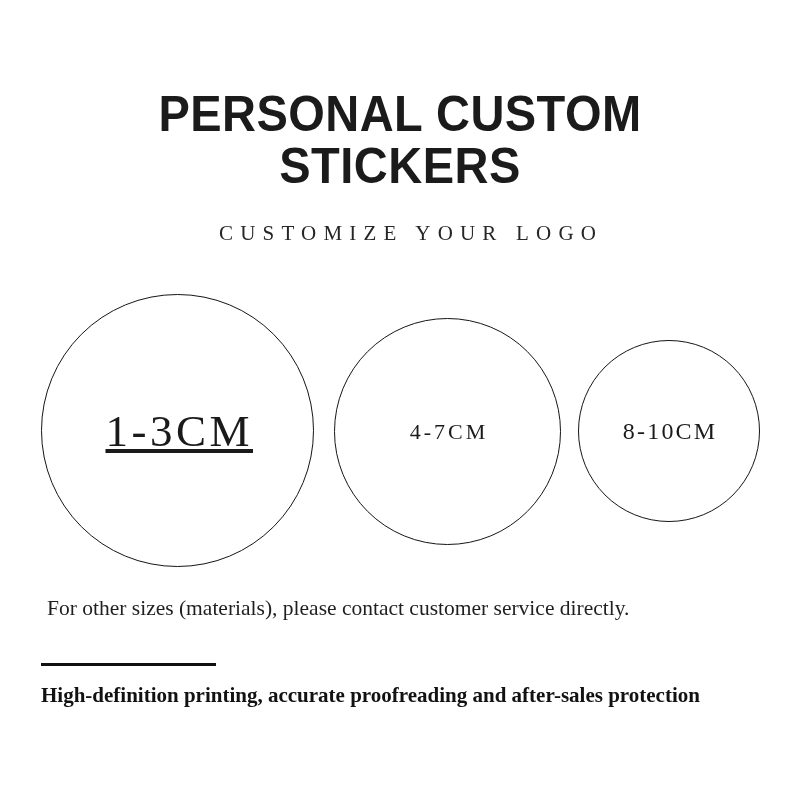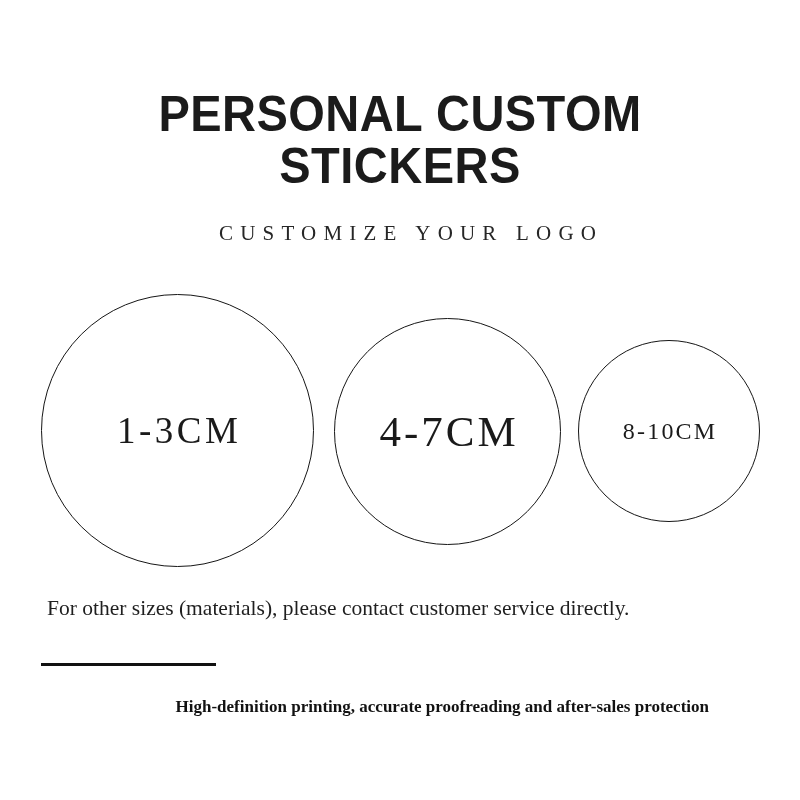--- a/index.html
+++ b/index.html
@@ -94,33 +94,34 @@
     display: block;
   }
 
   #circle-1 {
     left: 41px;
     top: 294px;
     width: 273px;
     height: 273px;
   }
   #circle-1 .size-label {
-    font-size: 37px;
+    font-size: 45px;
     letter-spacing: 3.5px;
     text-indent: 3.5px;
+    text-decoration: underline;
   }
 
   #circle-2 {
     left: 334px;
     top: 318px;
     width: 227px;
     height: 227px;
   }
   #circle-2 .size-label {
-    font-size: 43px;
+    font-size: 22px;
     letter-spacing: 3px;
     text-indent: 3px;
   }
 
   #circle-3 {
     left: 578px;
     top: 340px;
     width: 182px;
     height: 182px;
   }
@@ -157,27 +158,26 @@
   }
 
   .tagline-block {
     position: absolute;
     left: 41px;
     top: 678px;
     width: 680px;
   }
 
   .tagline-text {
-    margin: 12px;
+    margin: 0;
     font-family: "Liberation Serif", serif;
     font-weight: bold;
-    font-size: 17px;
+    font-size: 21px;
     line-height: 34px;
     color: #121212;
-    text-align: right;
   }
 </style>
 </head>
 <body>
 
 <div class="poster">
 
   <div class="heading-block">
     <h1 class="title">
       <span>PERSONAL CUSTOM</span>

